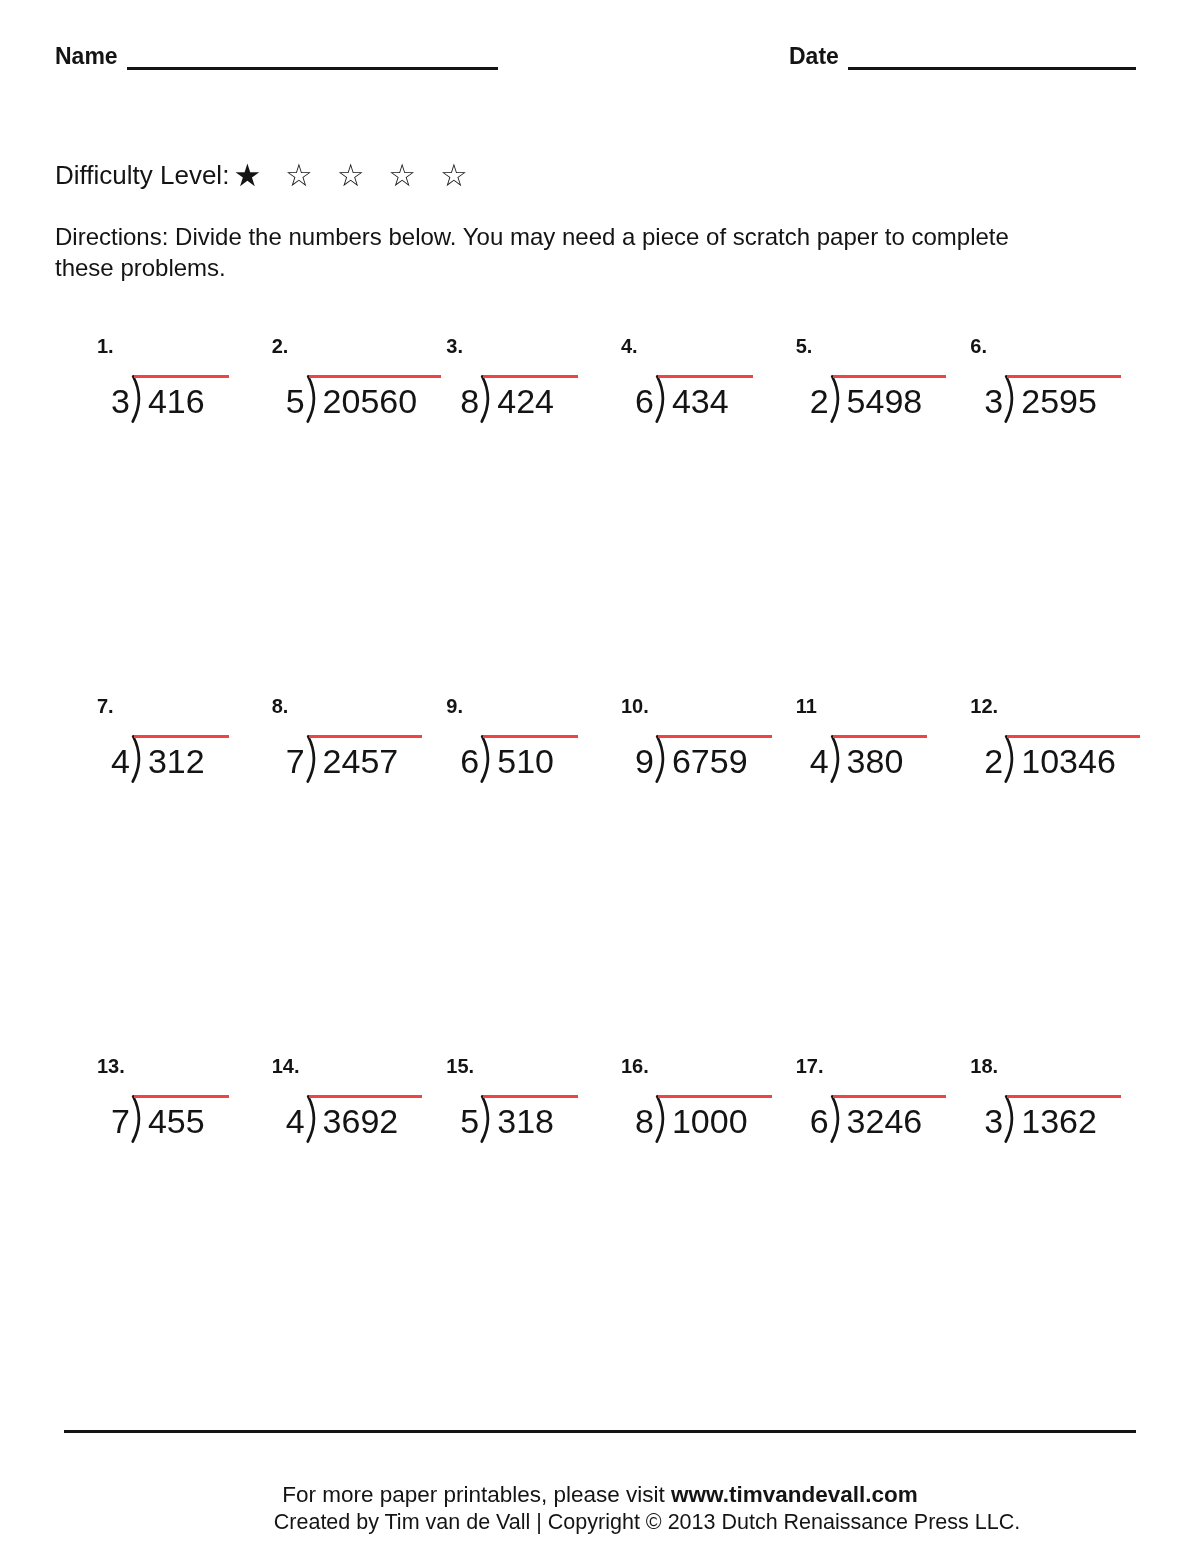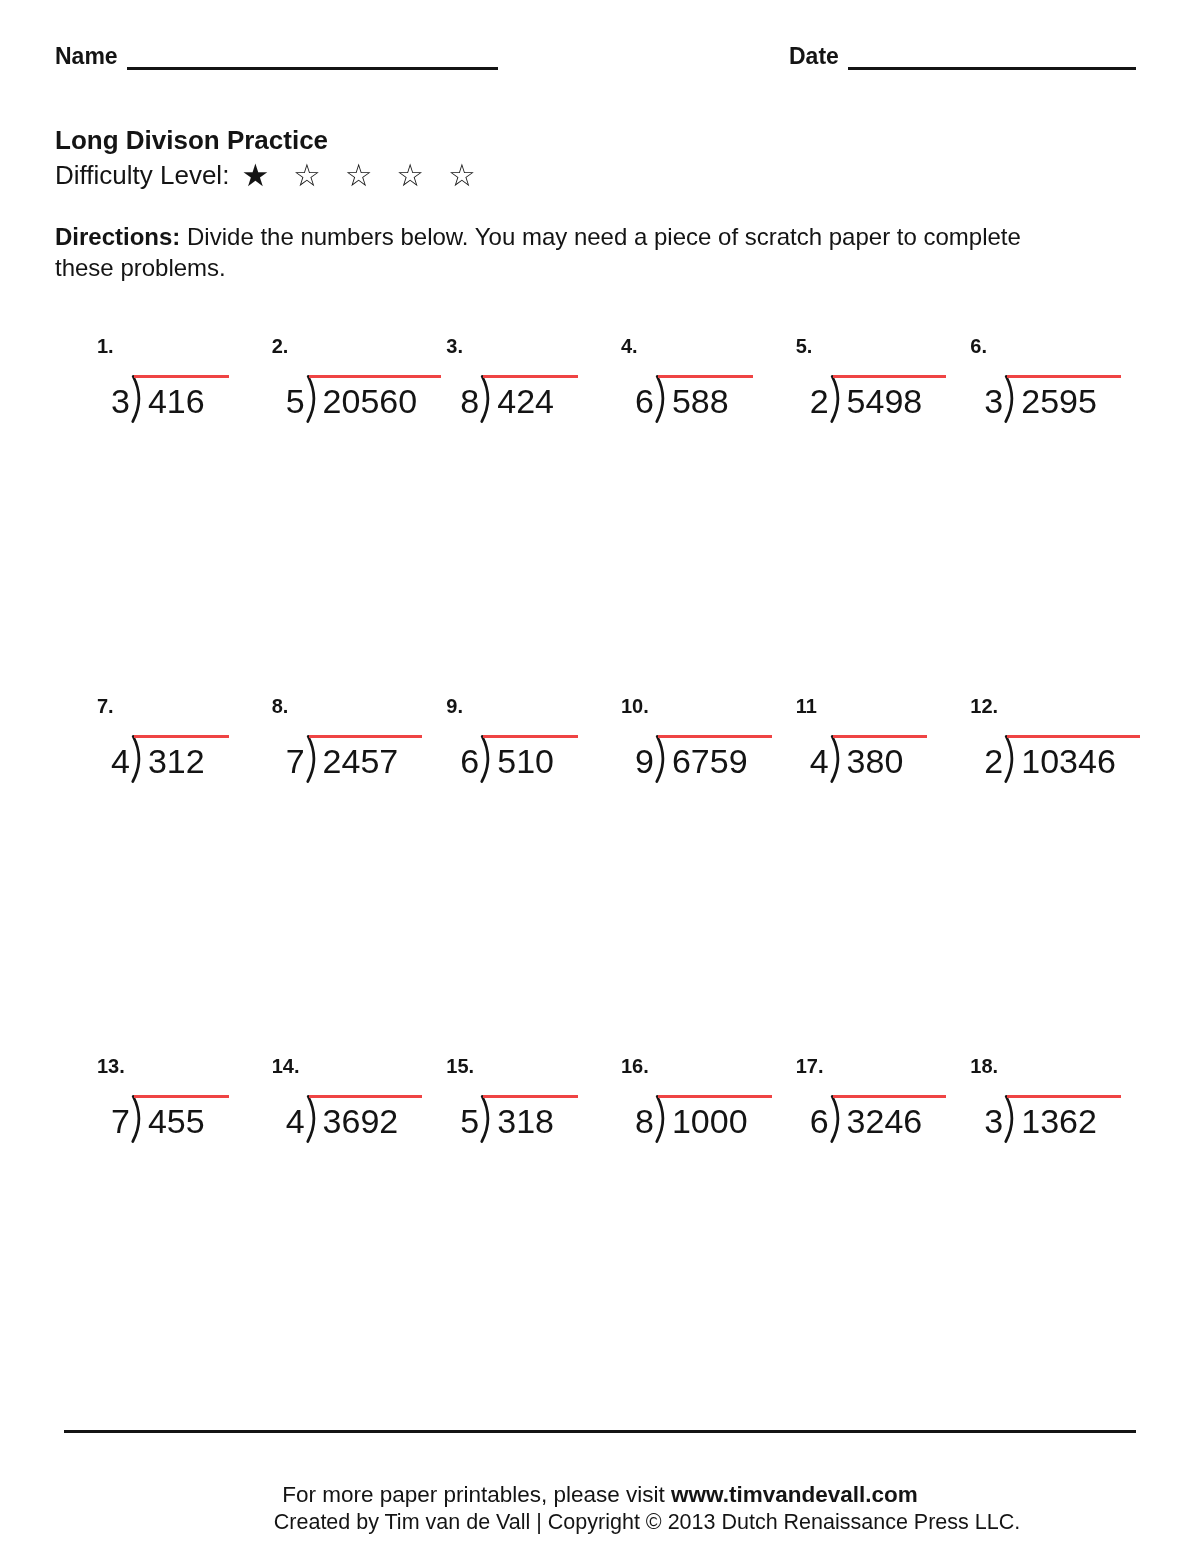--- a/index.html
+++ b/index.html
@@ -15,26 +15,26 @@
 
   
   .field { position: absolute; top: 42px; display: flex; align-items: flex-end; }
   .name-field { left: 55px; width: 443px; }
   .date-field { left: 789px; width: 347px; }
   .field-label { font-weight: 700; font-size: 23px; line-height: 28px; }
   .field-line { flex: 1; margin-left: 9px; border-bottom: 3px solid #141414; height: 25px; }
 
   
   .title { position: absolute; top: 125px; left: 55px; margin: 0; font-size: 26px; line-height: 31px; font-weight: 700; }
-  .difficulty { position: absolute; top: 158px; left: 55px; display: flex; align-items: center; gap: 12px; font-size: 26px; line-height: 34px; }
+  .difficulty { position: absolute; top: 158px; left: 55px; display: flex; align-items: center; gap: 4px; font-size: 26px; line-height: 34px; }
   .stars { font-family: "DejaVu Sans", sans-serif; font-size: 31px; line-height: 34px; letter-spacing: 7px; white-space: nowrap; }
 
   
   .directions { position: absolute; top: 221px; left: 55px; width: 1010px; margin: 0; font-size: 24px; line-height: 31px; }
-  .directions b { font-weight: 700; text-align: center; }
+  .directions b { font-weight: 400; text-align: center; }
 
   
   .grid {
     position: absolute; top: 334px; left: 93px; width: 1048px;
     display: grid; grid-template-columns: repeat(6, 1fr); grid-auto-rows: 360px;
   }
   .plabel { font-size: 20px; font-weight: 700; line-height: 24px; padding-left: 4px; }
   .pexpr { display: flex; align-items: flex-start; margin-top: 17px; margin-left: 18px; width: max-content; }
   .divisor { font-size: 34px; line-height: 42px; padding-top: 5px; }
   .bracket { display: block; width: 16px; height: 48px; margin-right: -12px; flex: none; }
@@ -53,21 +53,20 @@
 
   <div class="field date-field">
     <span class="field-label">Date</span>
     <span class="field-line"></span>
   </div>
   <div class="field name-field">
     <span class="field-label">Name</span>
     <span class="field-line"></span>
   </div>
 
-  <h1 class="title">Long Divison Practice</h1>
 
   <div class="difficulty">
     <span>Difficulty Level:</span>
     <span class="stars">★ ☆ ☆ ☆ ☆</span>
   </div>
 
   <p class="directions">
     <b>Directions:</b>
     <span>Divide the numbers below. You may need a piece of scratch paper to complete these problems.</span>
   </p>
@@ -103,21 +102,21 @@
           <span class="dividend">424</span>
         </div>
       </div>
       <div class="problem">
         <div class="plabel">4.</div>
         <div class="pexpr">
           <span class="divisor">6</span>
           <svg class="bracket" viewBox="0 0 16 48">
             <path d="M3.2 1.5 Q14.8 24 2.8 46.5" fill="none" stroke="#141414" stroke-width="2.7" stroke-linecap="round"></path>
           </svg>
-          <span class="dividend">588</span>
+          <span class="dividend">434</span>
         </div>
       </div>
       <div class="problem">
         <div class="plabel">5.</div>
         <div class="pexpr">
           <span class="divisor">2</span>
           <svg class="bracket" viewBox="0 0 16 48">
             <path d="M3.2 1.5 Q14.8 24 2.8 46.5" fill="none" stroke="#141414" stroke-width="2.7" stroke-linecap="round"></path>
           </svg>
           <span class="dividend">5498</span>

